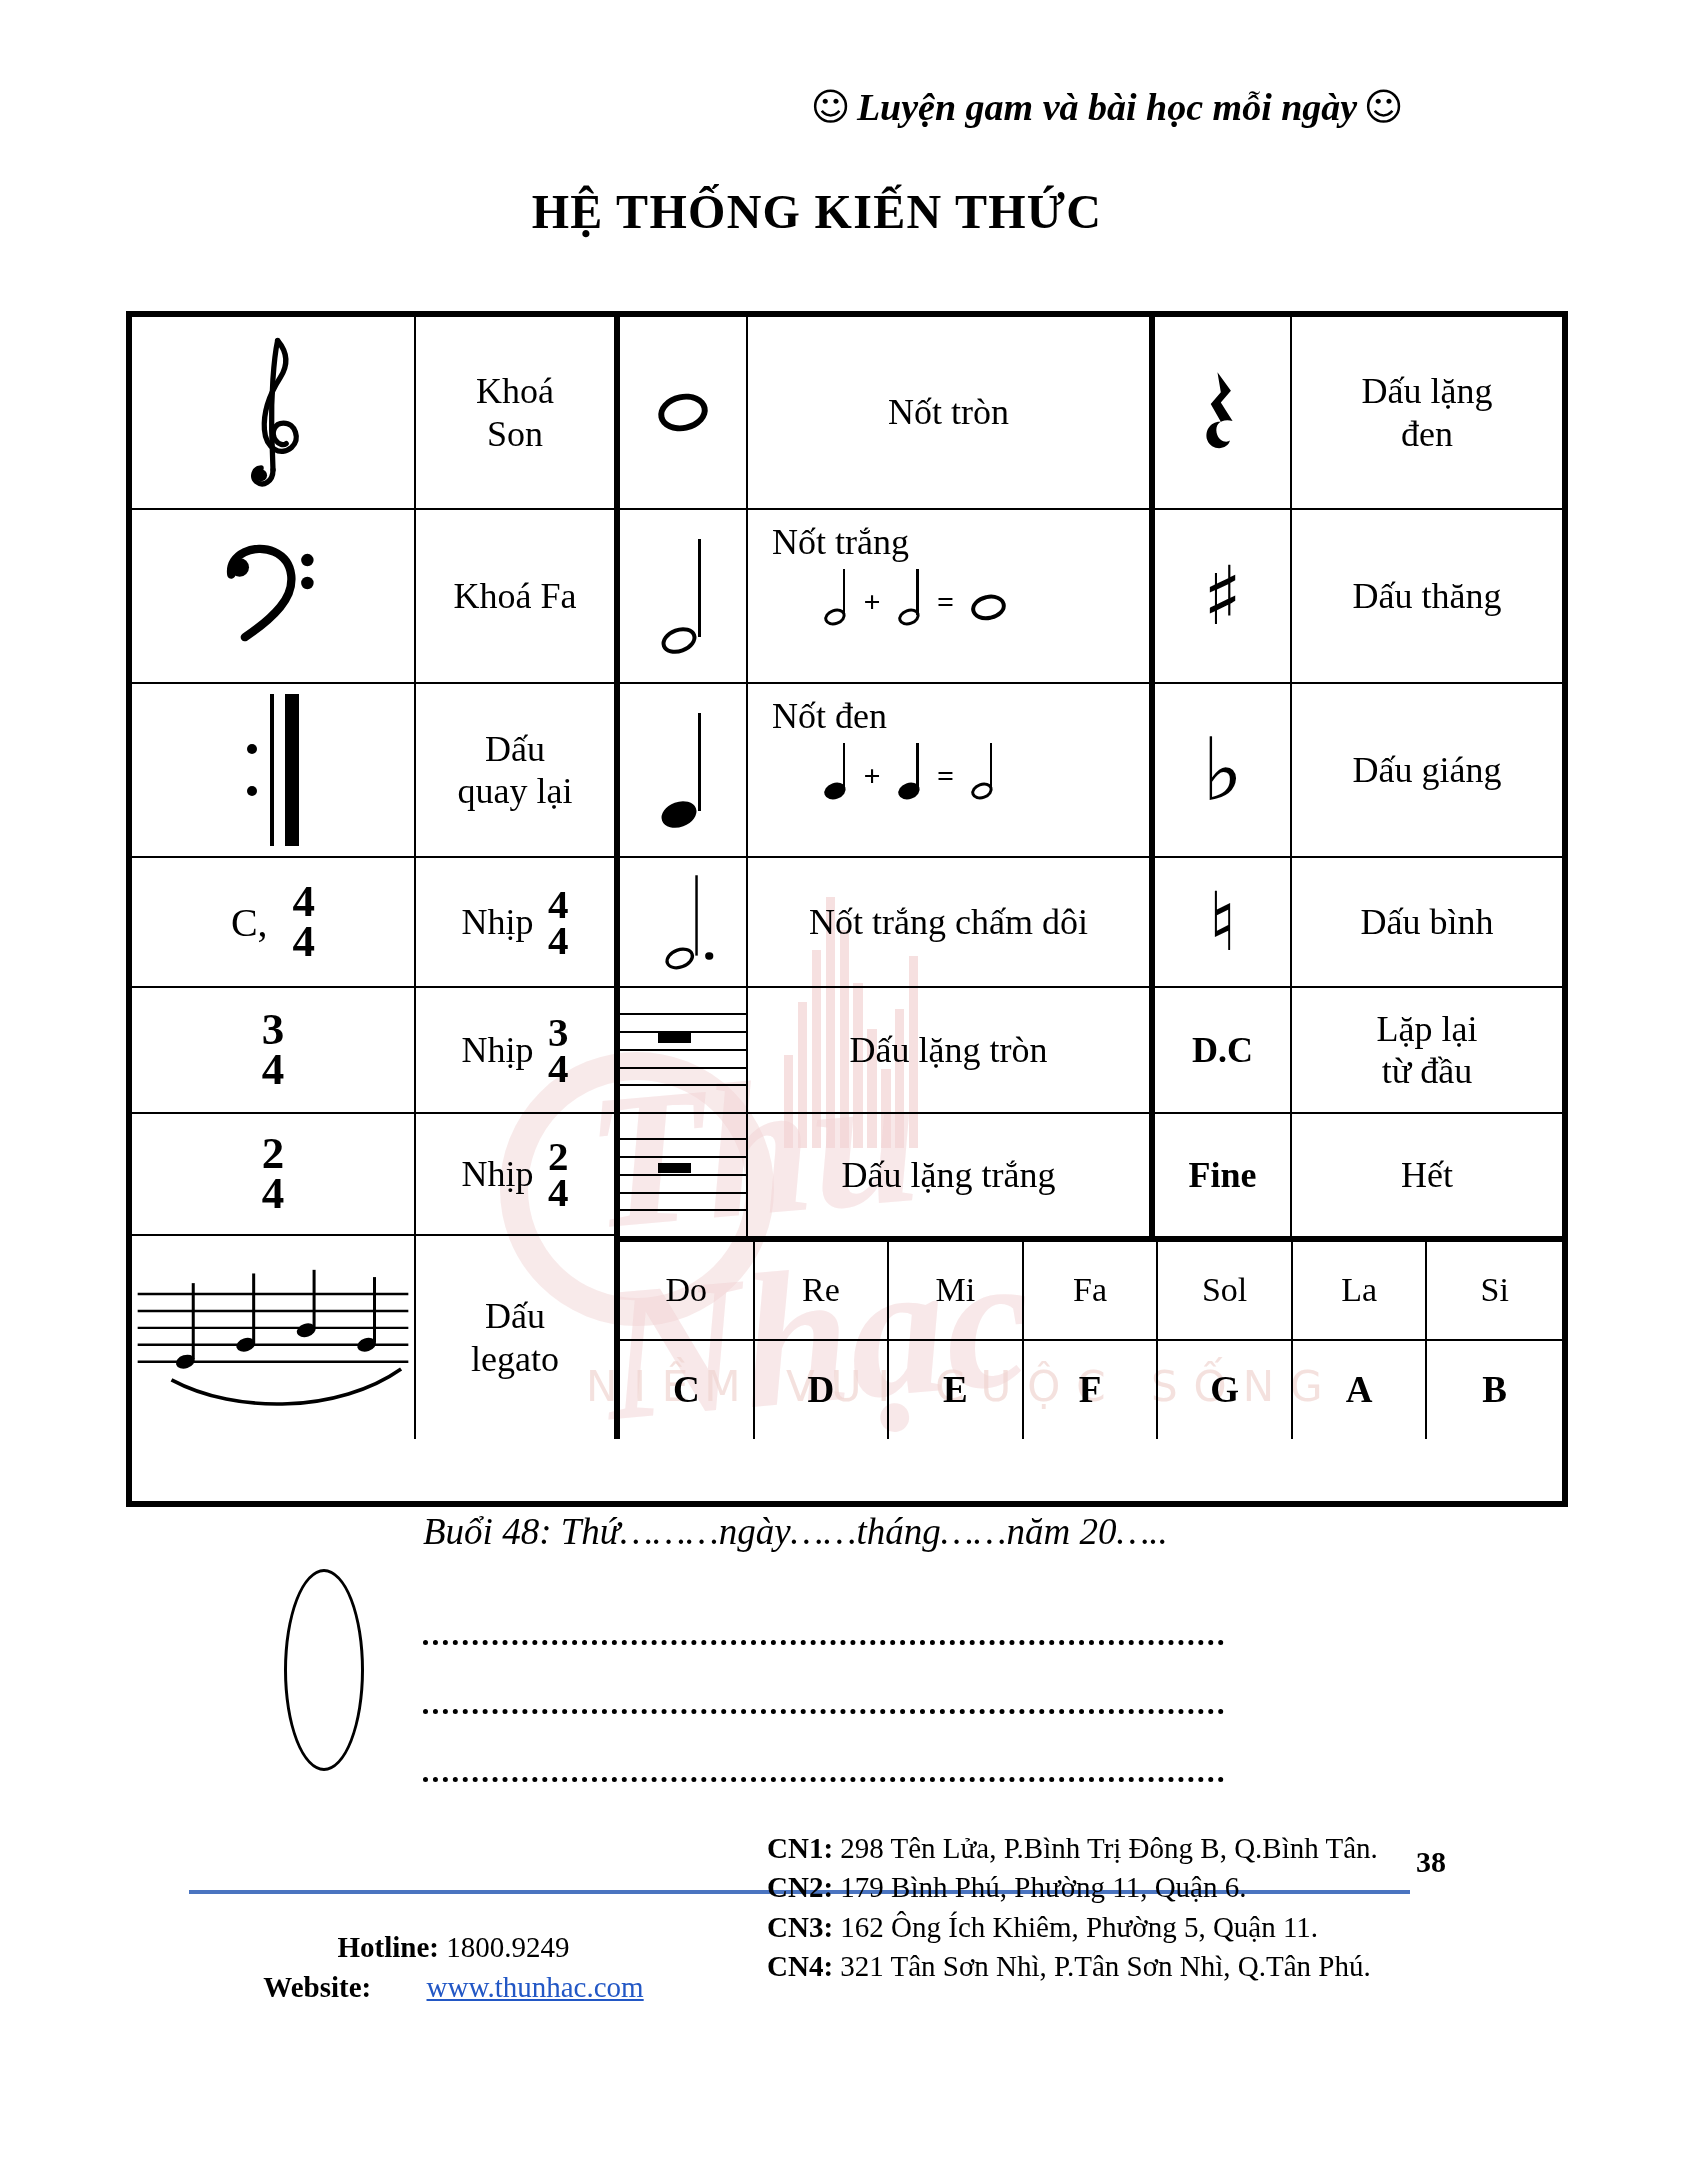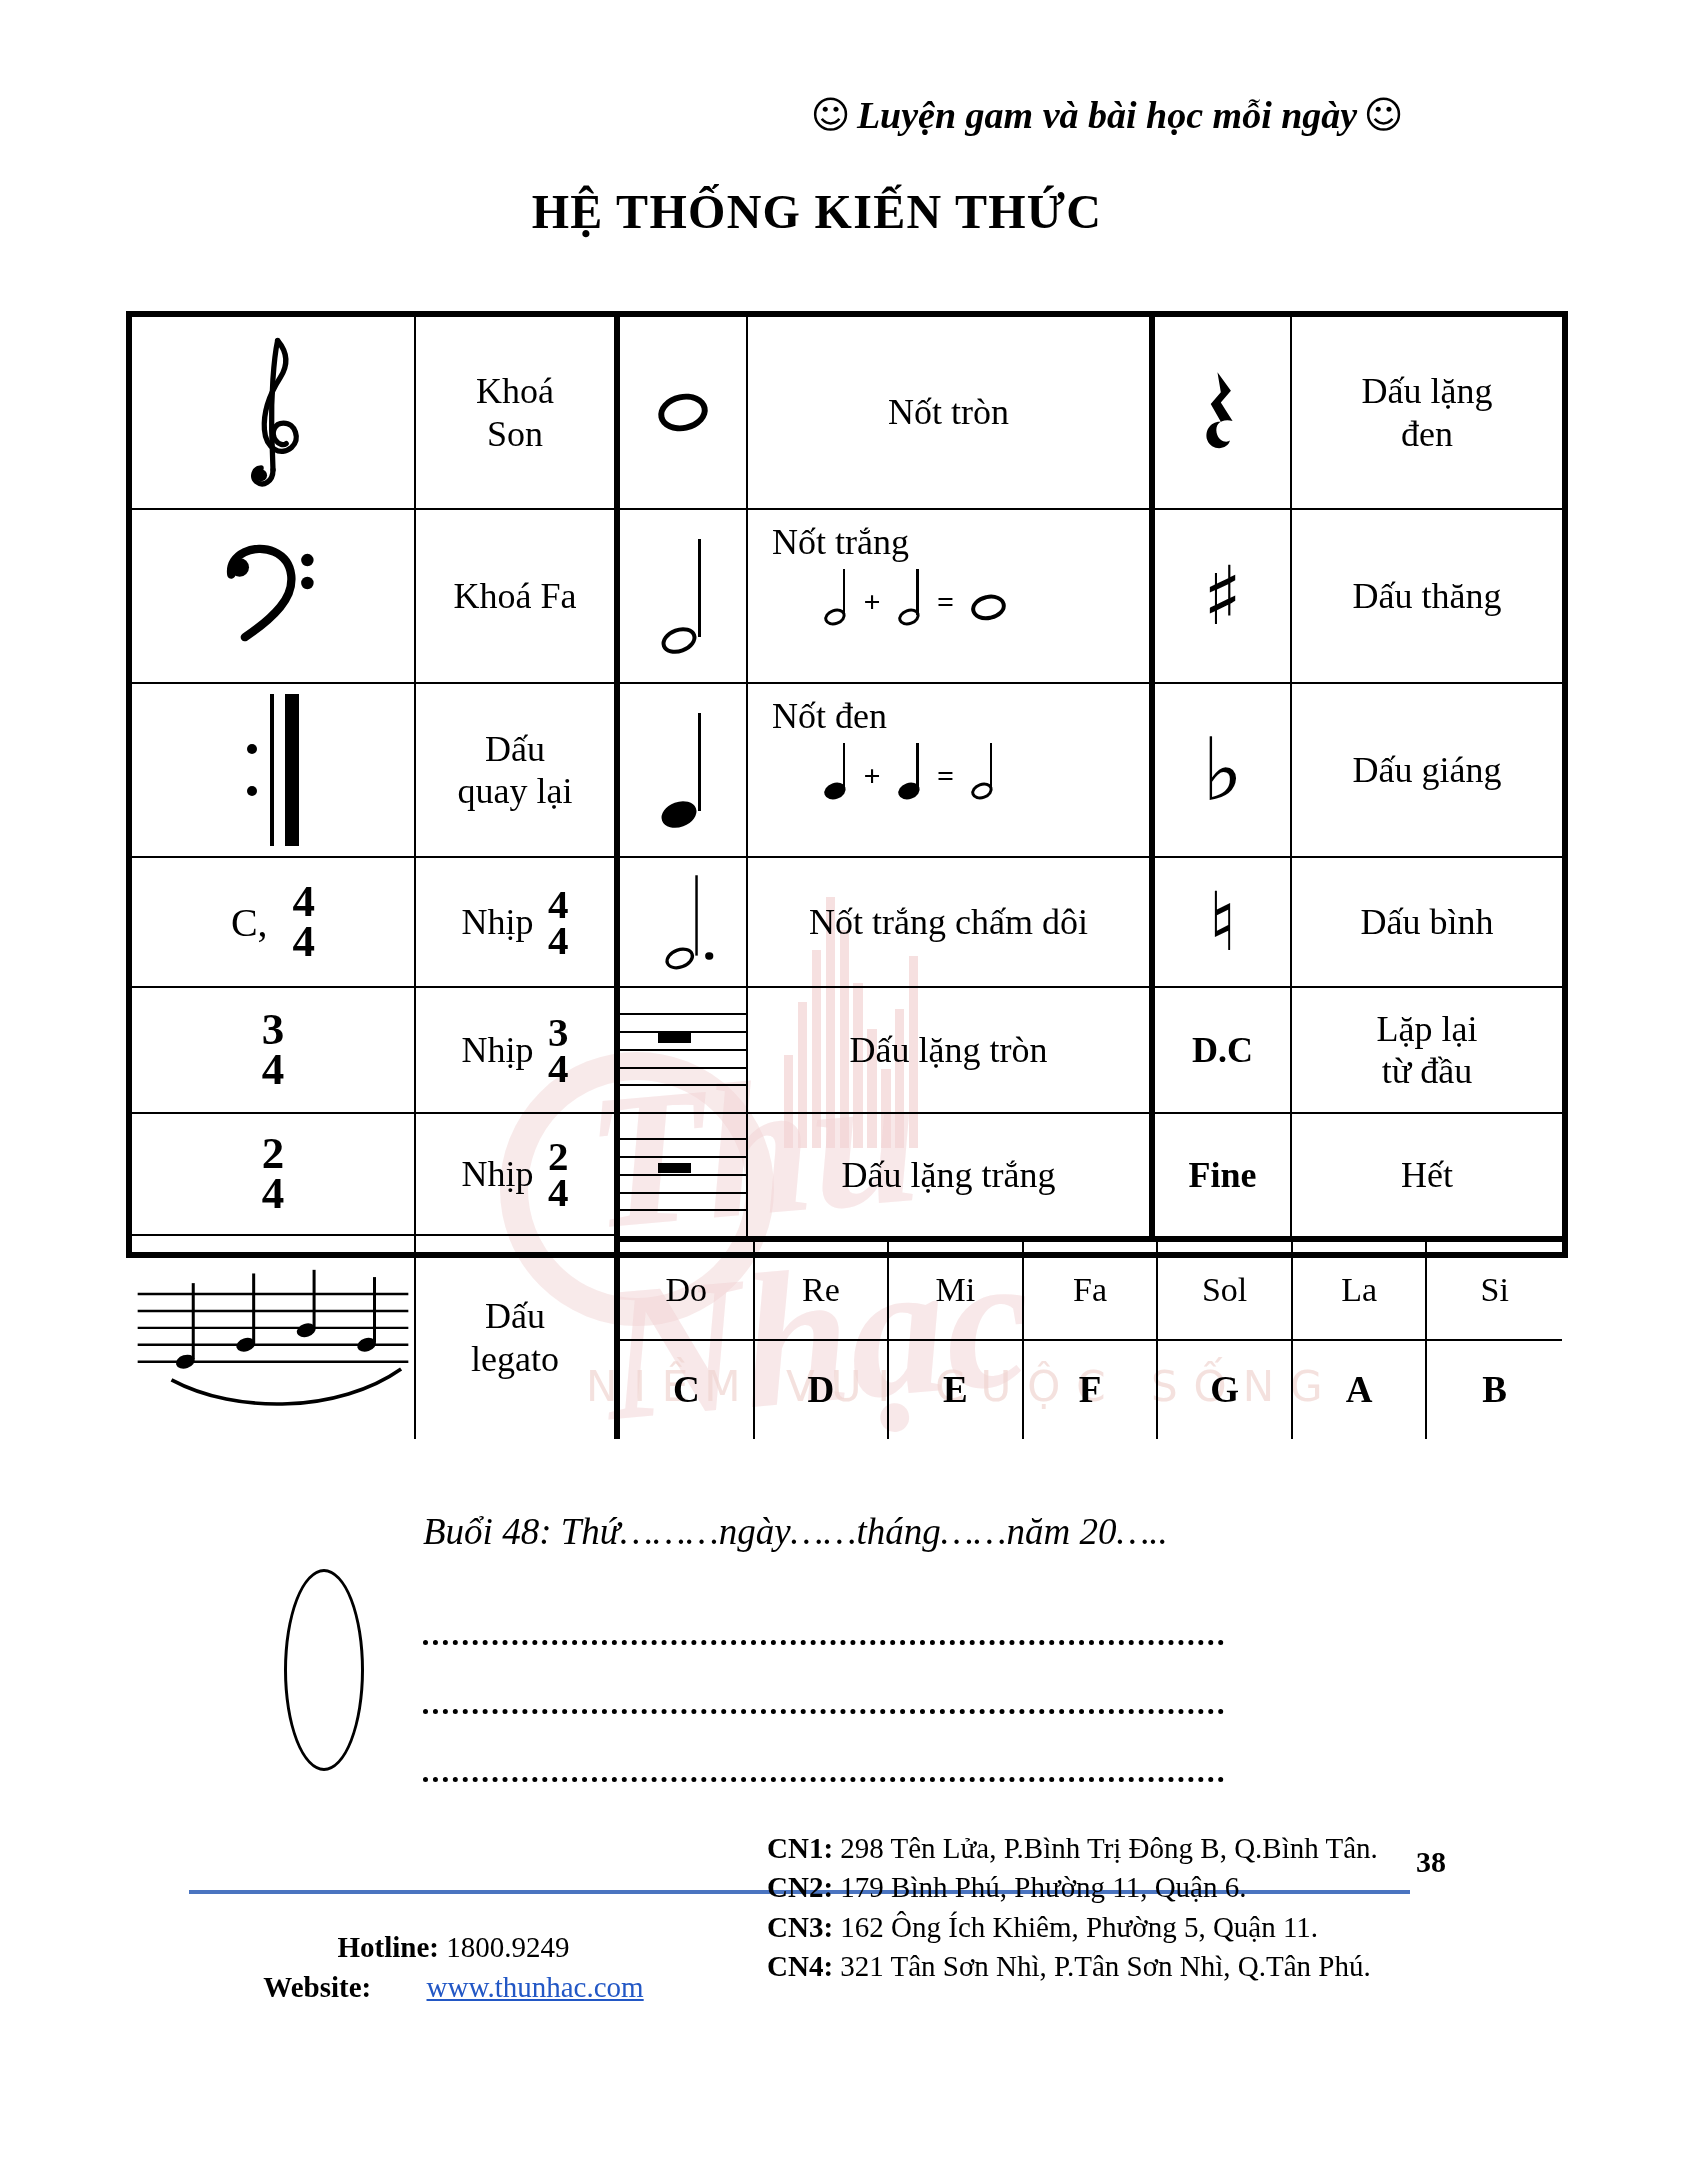--- a/index.html
+++ b/index.html
@@ -18,27 +18,27 @@
   .wm-bars i:nth-child(5){height:218px}.wm-bars i:nth-child(6){height:165px}
   .wm-bars i:nth-child(7){height:119px}.wm-bars i:nth-child(8){height:79px}
   .wm-bars i:nth-child(9){height:139px}.wm-bars i:nth-child(10){height:192px}
   .wm-circle{position:absolute;left:500px;top:1052px;width:218px;height:218px;border:28px solid rgba(243,216,216,0.55);border-radius:50%;}
   .wm-script{position:absolute;left:595px;top:1039px;width:662px;font-style:italic;font-weight:bold;
     font-size:192px;line-height:1;color:rgba(242,209,212,0.50);transform:rotate(-5deg);}
   .wm-caption{position:absolute;left:586px;top:1362px;font-family:"DejaVu Sans",sans-serif;
     font-size:42px;letter-spacing:16px;color:rgba(240,212,208,0.70);}
 
   
-  .tagline{position:absolute;right:278px;top:93px;font-size:38px;font-weight:bold;font-style:italic;}
+  .tagline{position:absolute;right:278px;top:85px;font-size:38px;font-weight:bold;font-style:italic;}
   .tagline .smiley{font-family:"DejaVu Sans",sans-serif;font-style:normal;font-size:38px;padding:0 6.6px;}
   .page-title{position:absolute;left:0;top:184px;width:1634px;text-align:center;
     font-size:48px;font-weight:bold;letter-spacing:1.3px;}
 
   
-  .ktable{position:absolute;left:126px;top:311px;width:1442px;height:947px;box-sizing:border-box;
+  .ktable{position:absolute;left:126px;top:311px;width:1442px;height:1196px;box-sizing:border-box;
     border:6.6px solid #000;display:grid;
     grid-template-columns:284px 204px 128px 407px 137px 270px;
     grid-template-rows:193px 174px 174px 130px 126px 122px 203px;}
   .cell{border-right:2px solid #000;border-bottom:2px solid #000;display:flex;
     align-items:center;justify-content:center;position:relative;box-sizing:border-box;}
   .cell.thick-r{border-right:6px solid #000;}
   .cell.last-col{border-right:none;}
   .cell.no-b{border-bottom:none;}
   .lbl{font-size:36px;line-height:1.18;text-align:center;}
   .bold{font-weight:bold;}

